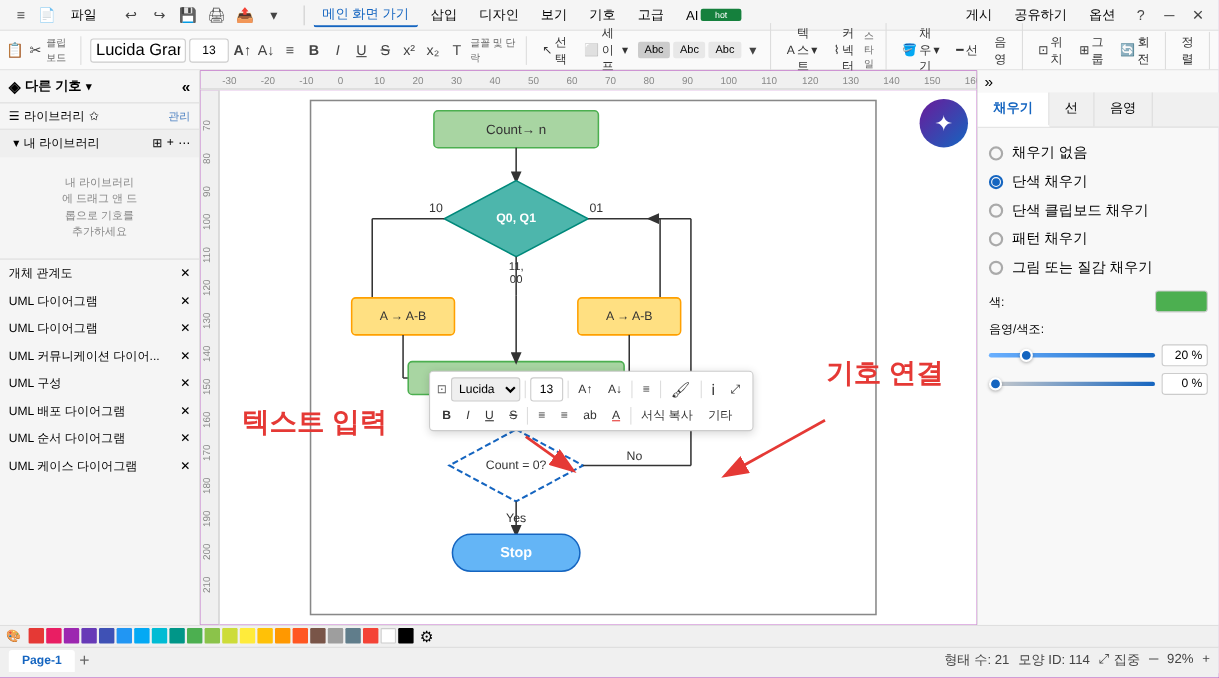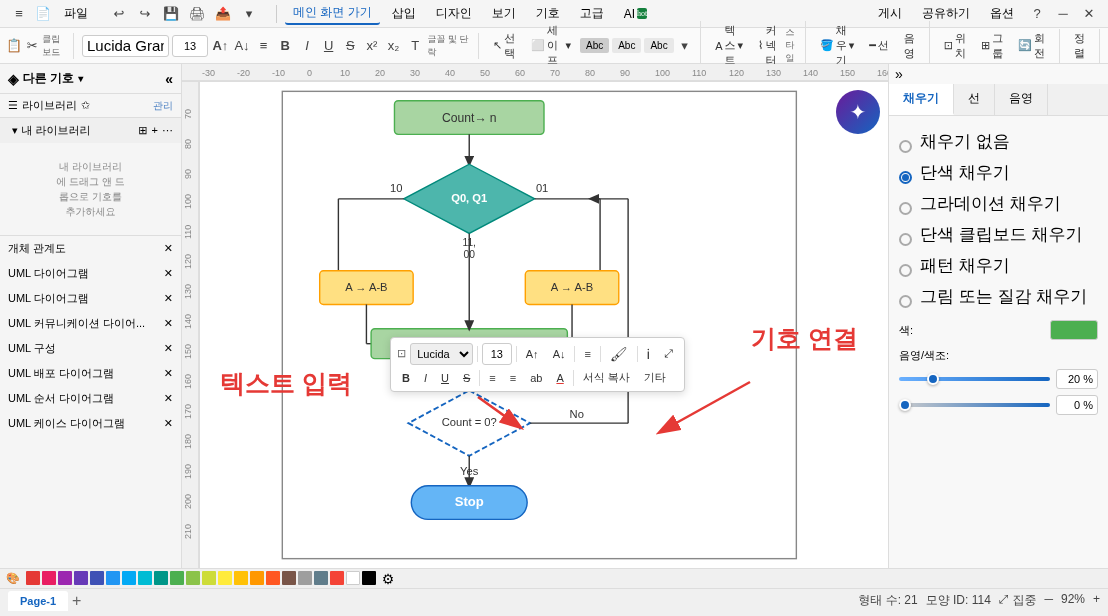--- a/index.html
+++ b/index.html
@@ -181,24 +181,24 @@
     }
     .right-tab.active {
       background: white;
       border-bottom: 2px solid white;
       font-weight: bold;
       color: #1565c0;
     }
     .right-panel-content { padding: 10px; flex: 1; overflow-y: auto; }
     .fill-option {
       display: flex;
-      align-items: flex-end;
+      align-items: center;
       gap: 8px;
       padding: 4px 0;
-      font-size: 17px;
+      font-size: 13px;
       cursor: pointer;
     }
     .radio-circle {
       width: 13px; height: 13px;
       border-radius: 50%;
       border: 2px solid #aaa;
       display: flex; align-items: center; justify-content: center;
     }
     .radio-circle.selected { border-color: #1565c0; }
     .radio-dot { width: 7px; height: 7px; border-radius: 50%; background: #1565c0; }
@@ -317,21 +317,21 @@
   </div>
   <div class="separator"></div>
   <span class="menu-item active">메인 화면 가기</span>
   <span class="menu-item">삽입</span>
   <span class="menu-item">디자인</span>
   <span class="menu-item">보기</span>
   <span class="menu-item">기호</span>
   <span class="menu-item">고급</span>
   <span class="menu-item" style="display:flex;align-items:center;gap:2px;">
     <span>AI</span>
-    <span style="background:#15803d;color:white;font-size:8px;padding:1px 0;border-radius:2px;font-family:Liberation Serif, serif;">hot</span>
+    <span style="background:#15803d;color:white;font-size:8px;padding:1px 13px;border-radius:2px;">hot</span>
   </span>
   <div style="flex:1"></div>
   <span class="menu-item">게시</span>
   <span class="menu-item">공유하기</span>
   <span class="menu-item">옵션</span>
   <span class="icon-btn">?</span>
   <span class="icon-btn">─</span>
   <span class="icon-btn">✕</span>
 </div>
 
@@ -698,24 +698,20 @@
         <span>채우기 없음</span>
       </div>
       <div class="fill-option">
         <div class="radio-circle selected">
           <div class="radio-dot"></div>
         </div>
         <span>단색 채우기</span>
       </div>
       <div class="fill-option">
         <div class="radio-circle"></div>
-        <span>그라데이션 채우기</span>
-      </div>
-      <div class="fill-option">
-        <div class="radio-circle"></div>
         <span>단색 클립보드 채우기</span>
       </div>
       <div class="fill-option">
         <div class="radio-circle"></div>
         <span>패턴 채우기</span>
       </div>
       <div class="fill-option">
         <div class="radio-circle"></div>
         <span>그림 또는 질감 채우기</span>
       </div>

